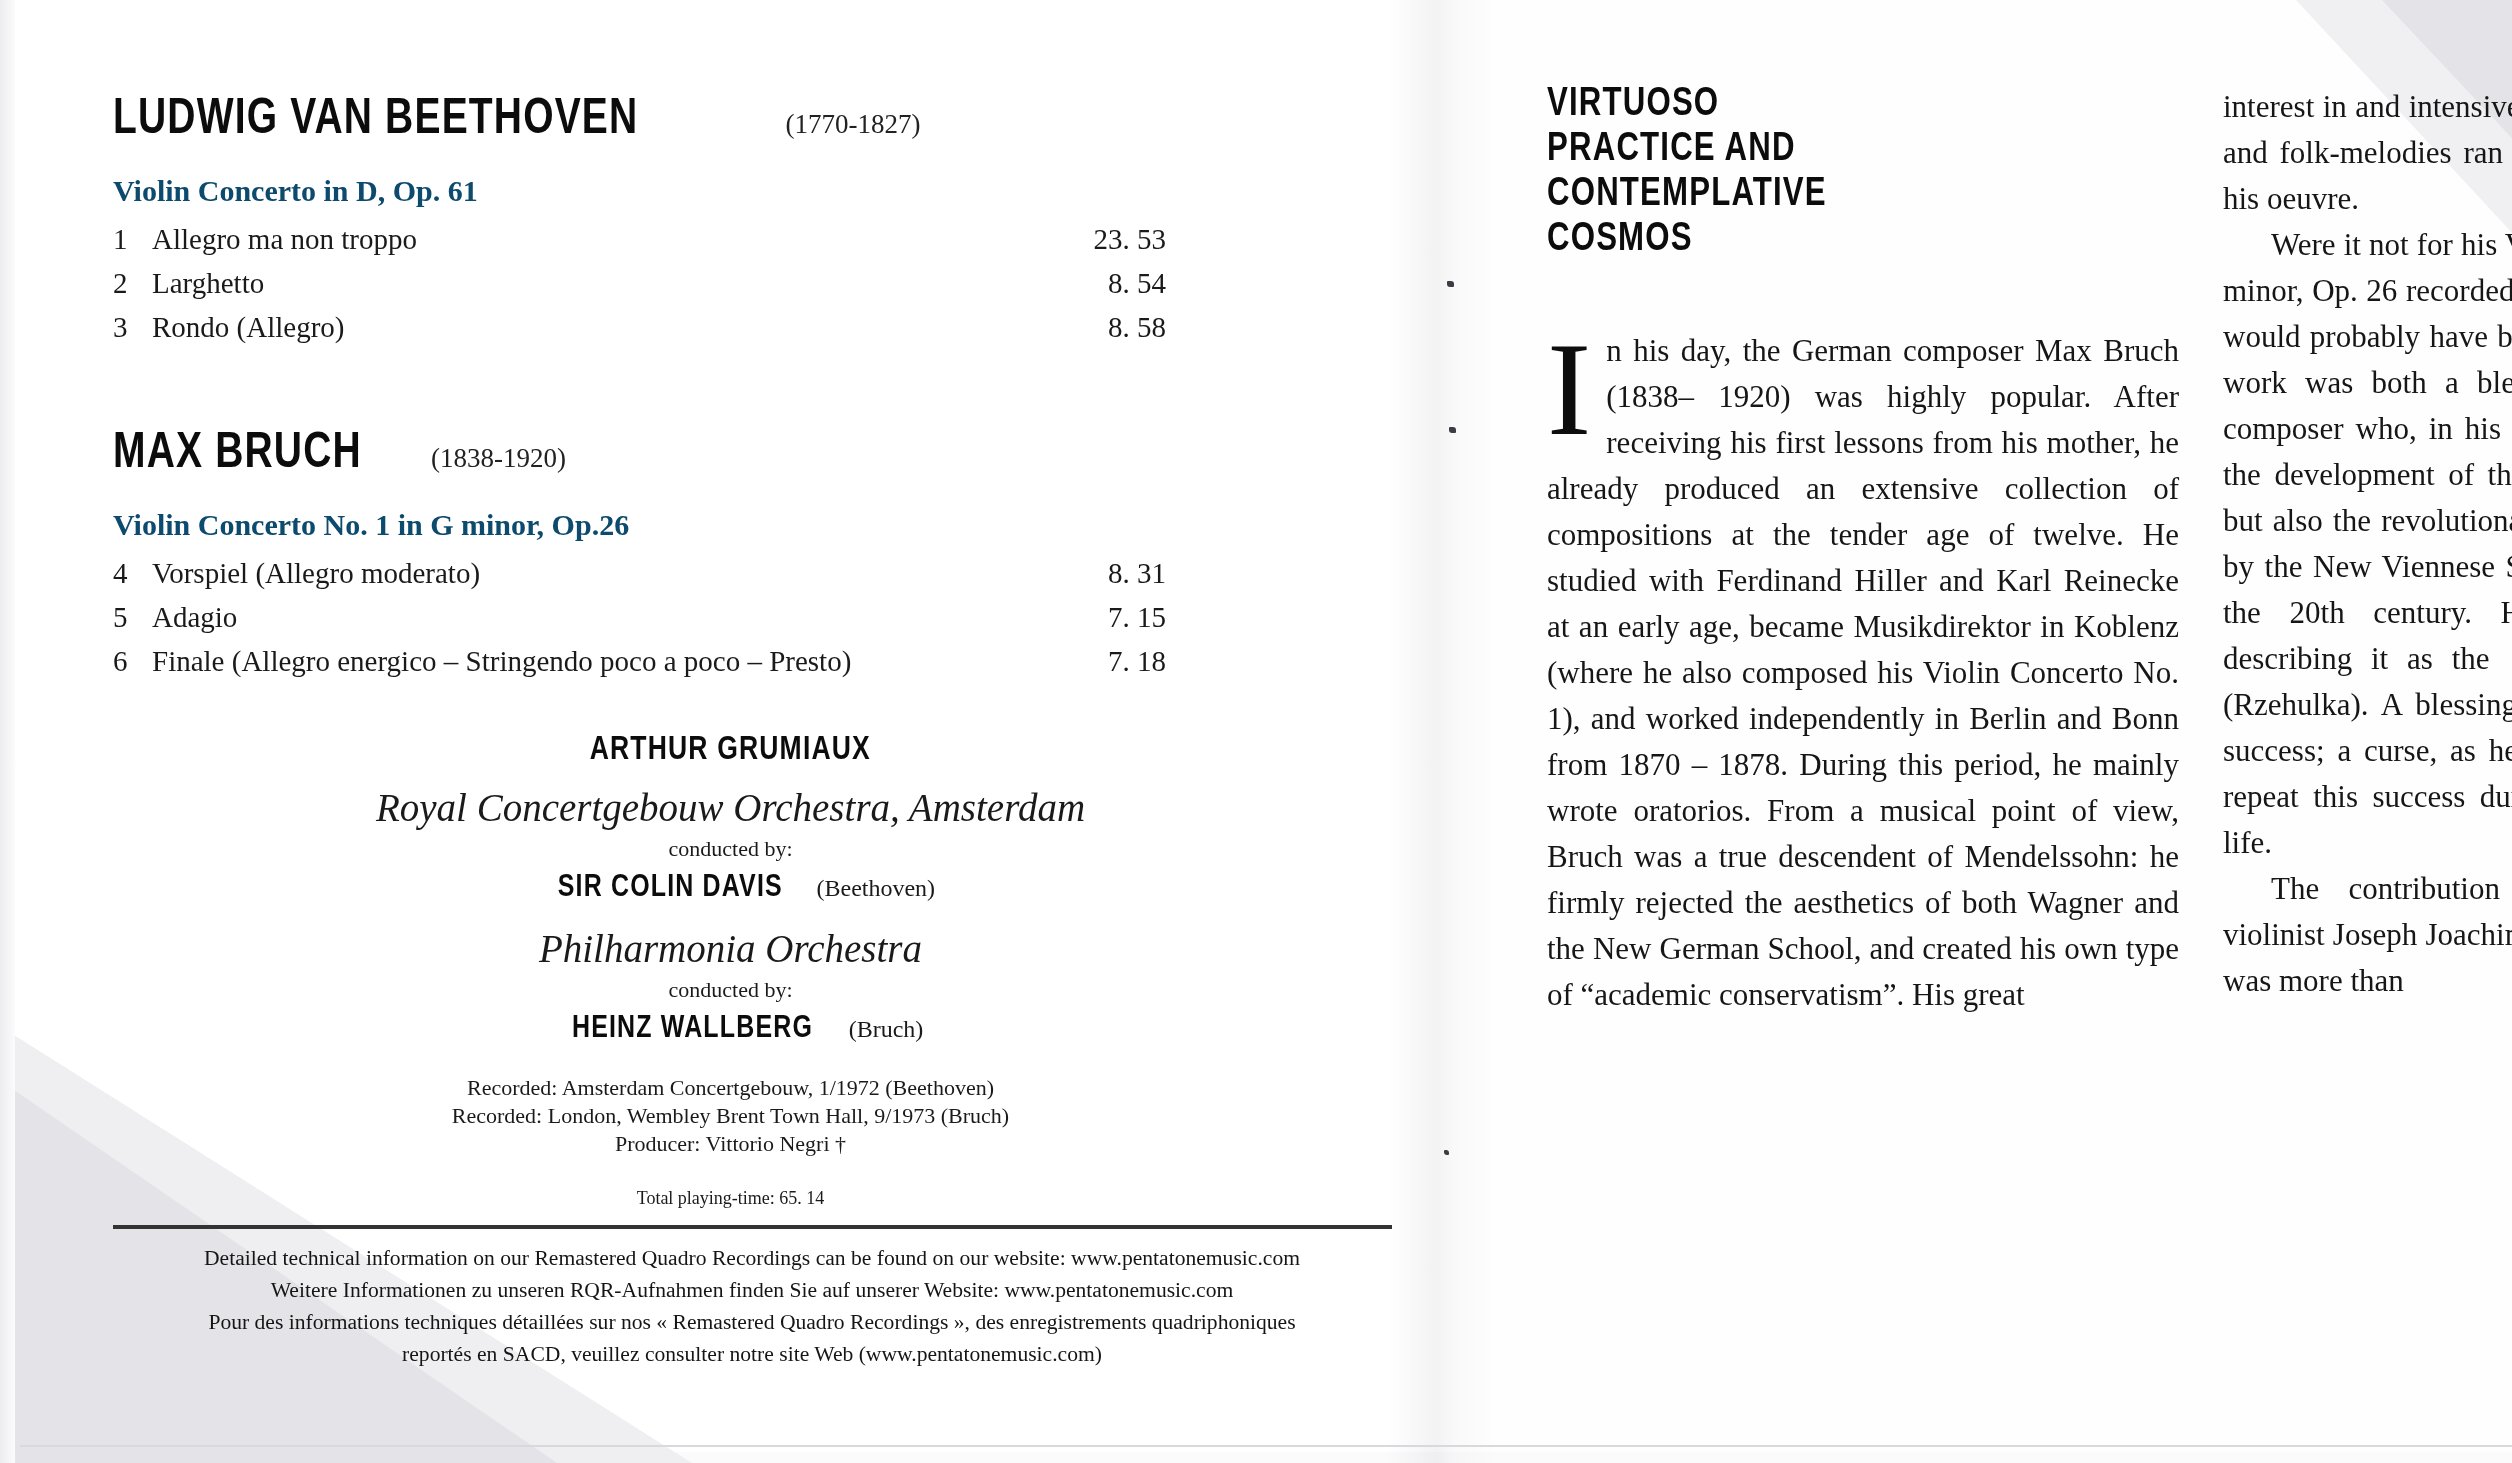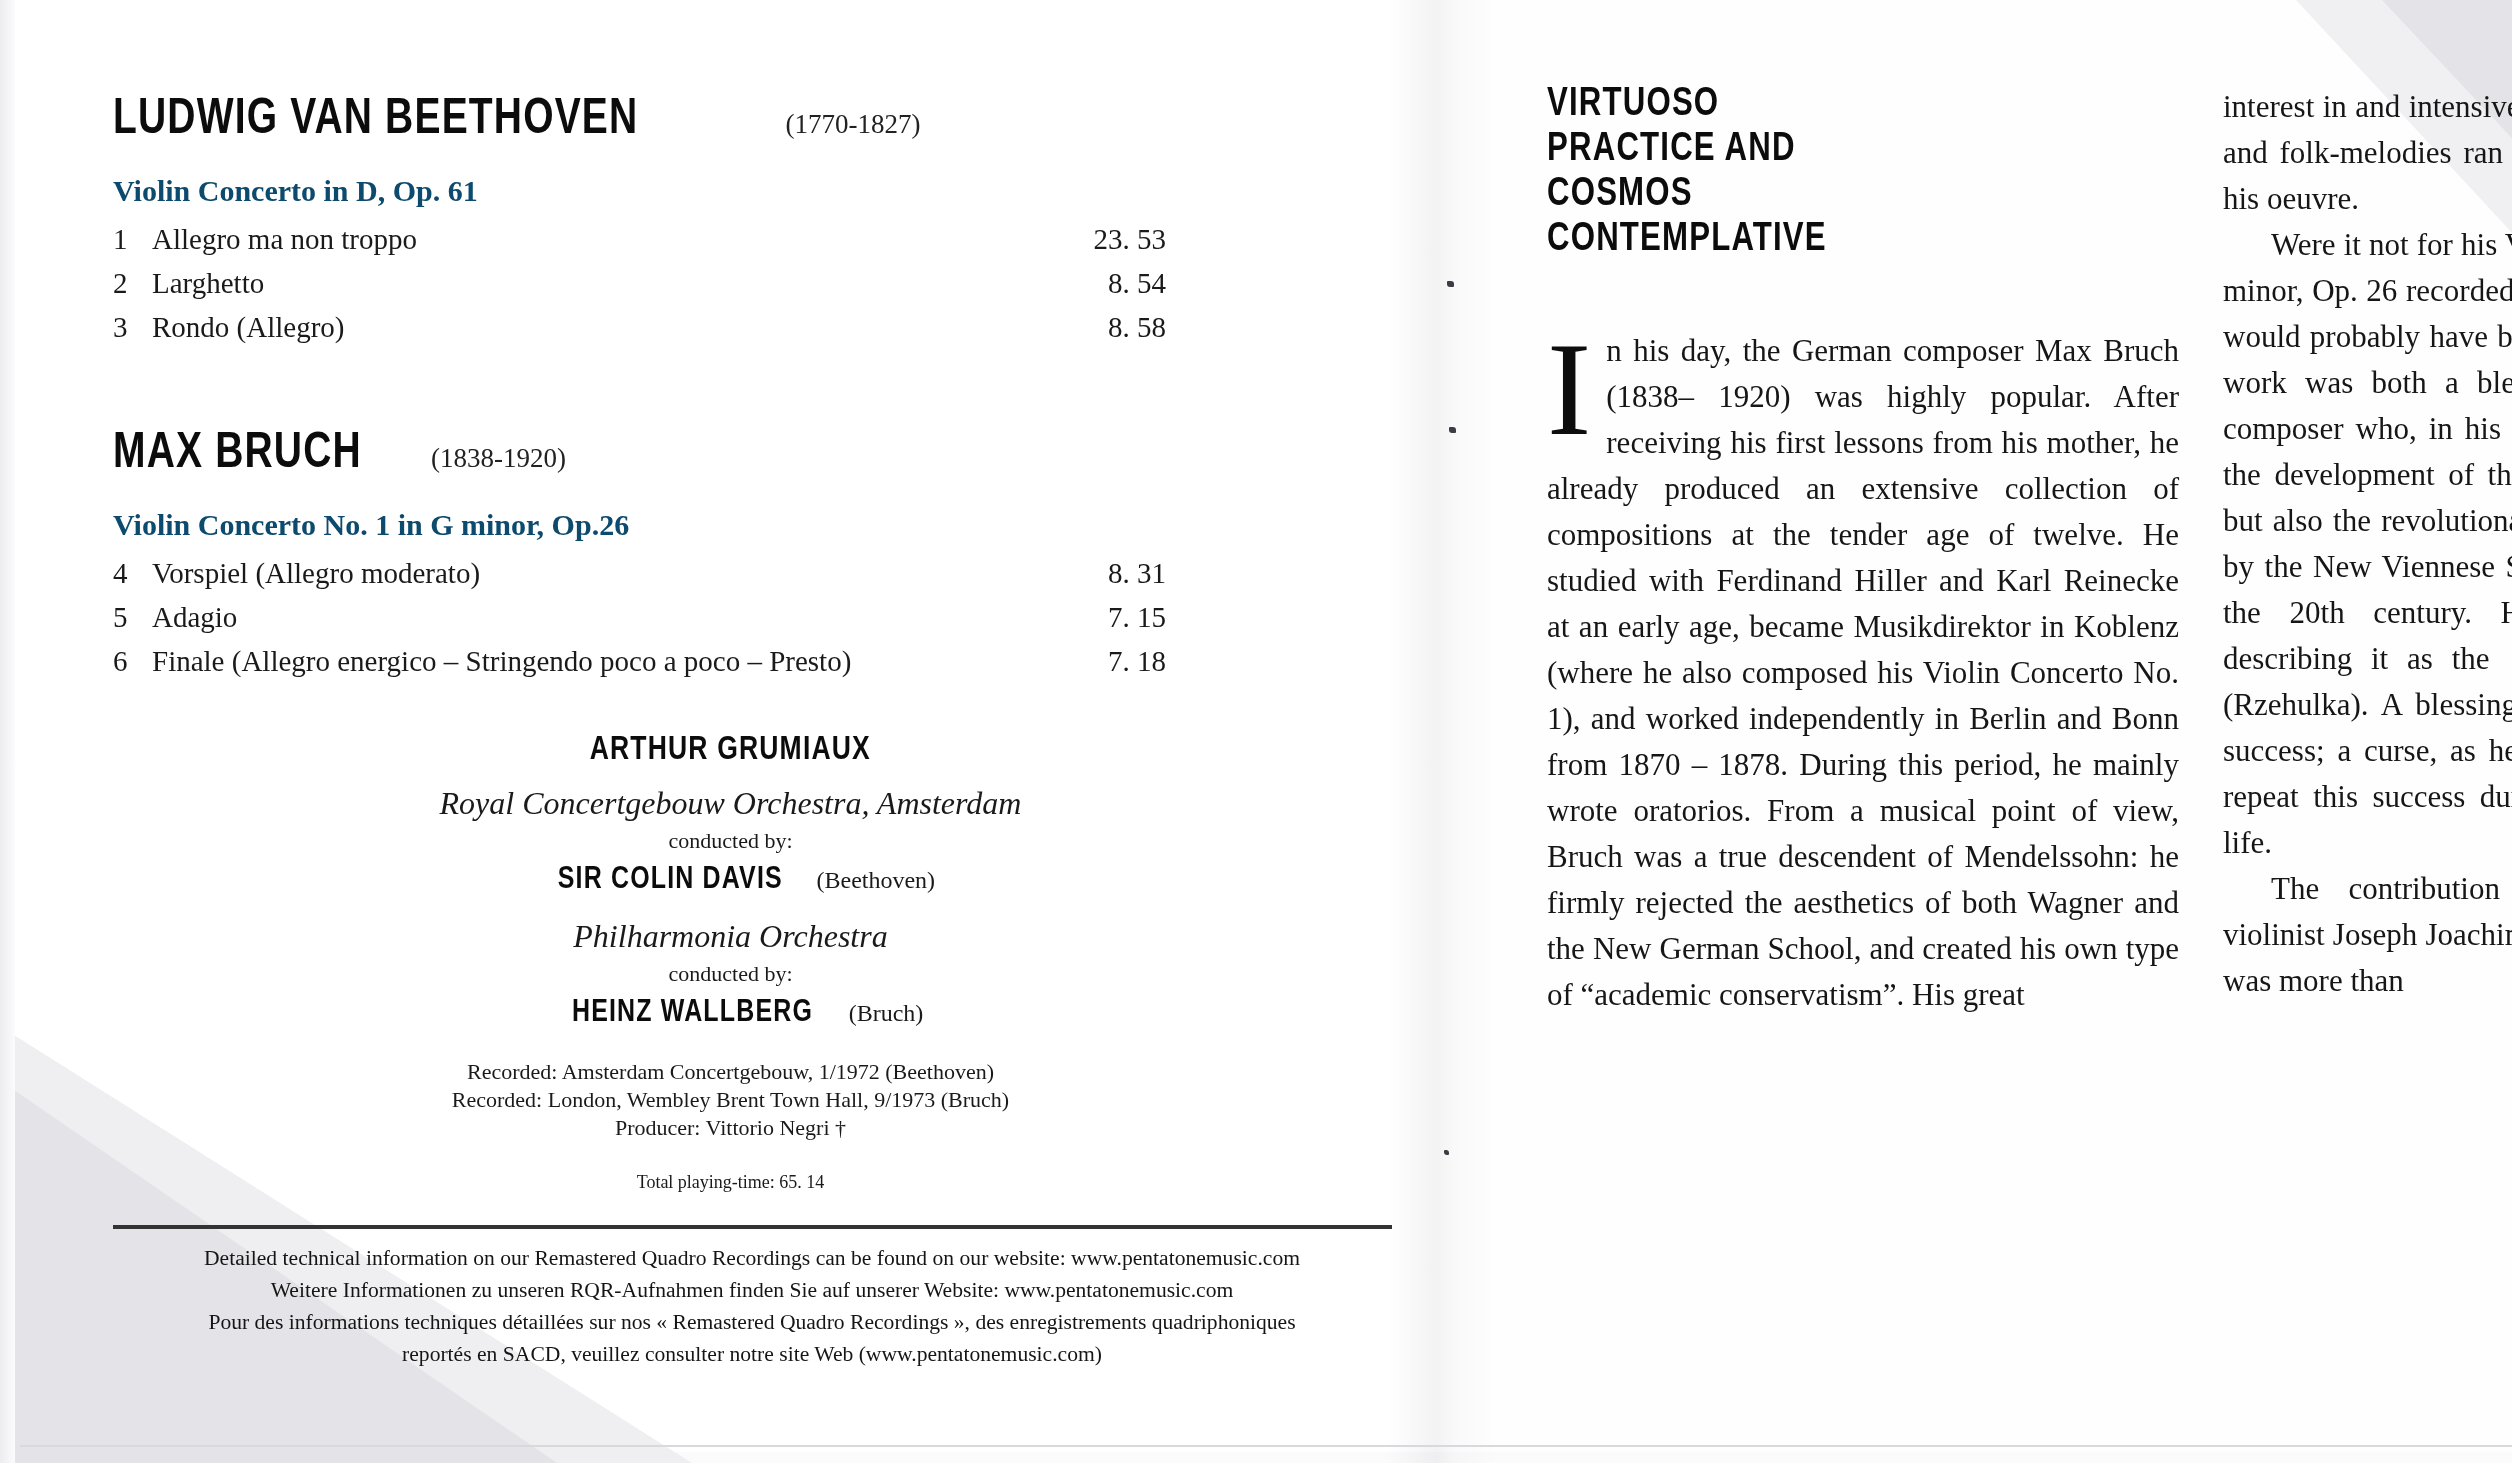--- a/index.html
+++ b/index.html
@@ -40,21 +40,21 @@
   .tracks{margin-top:9px;font-size:29px;}
   .trow{display:flex;line-height:44px;}
   .tnum{width:39px;flex:none;}
   .ttitle{flex:1;}
   .ttime{flex:none;text-align:right;}
   .tnote{margin-left:55px;font-style:italic;line-height:43px;}
 
   .credits{position:absolute;left:0;top:728px;width:1433px;text-align:center;}
   .cr-soloist{font-size:34px;}
   .cr-role{font-size:22px;margin-top:3px;}
-  .cr-orch{font-style:italic;font-size:32px;margin-top:18px;}
+  .cr-orch{font-style:italic;font-size:39px;margin-top:18px;}
   .cr-cond{font-size:22px;margin-top:6px;}
   .cr-conductor{margin-top:5px;white-space:nowrap;}
   .cr-conductor .cond{font-size:32px;transform-origin:center;}
   .cr-note{font-size:24px;}
   .cr-rec{font-size:22px;line-height:28px;}
   .mt60{margin-top:29px;} .mt46{margin-top:22px;}
   .cr-total{font-size:18px;margin-top:30px;}
 
   .rule{position:absolute;left:99px;top:1225px;width:1279px;height:3.5px;background:#333;}
   .footer{position:absolute;left:80px;top:1242px;width:1316px;text-align:center;
@@ -159,22 +159,22 @@
     </div>
   </div>
 
   <div class="page right">
     <div class="wedge-tr2"></div>
     <div class="wedge-tr"></div>
 
     <div class="rp-heading">
       <div><span class="cond hline">VIRTUOSO</span></div>
       <div><span class="cond hline">PRACTICE AND</span></div>
+      <div><span class="cond hline">CONTEMPLATIVE</span></div>
       <div><span class="cond hline">COSMOS</span></div>
-      <div><span class="cond hline">CONTEMPLATIVE</span></div>
     </div>
 
     <div class="col col1">
       <span class="dropcap">I</span><span>n his day, the German composer Max Bruch (1838– 1920) was highly popular. After receiving his first lessons from his mother, he already produced an extensive collection of compositions at the tender age of twelve. He studied with Ferdinand Hiller and Karl Reinecke at an early age, became Musikdirektor in Koblenz (where he also composed his Violin Concerto No. 1), and worked independently in Berlin and Bonn from 1870 – 1878. During this period, he mainly wrote oratorios. From a musical point of view, Bruch was a true descendent of Mendelssohn: he firmly rejected the aesthetics of both Wagner and the New German School, and created his own type of “academic conservatism”. His great</span>
     </div>
 
     <div class="col col2">
       <p class="noindent">interest in and intensive composition of folk-song and folk-melodies ran like a red line throughout his oeuvre.</p>
       <p class="indent"><span>Were it not for his Violin Concerto No. 1 in G minor, Op. 26 recorded here, the composer Bruch would probably have been forgotten by now. The work was both a blessing and a curse for a composer who, in his day, experienced not only the development of the Romantic era in music, but also the revolutionary changes brought about by the New Viennese School at the beginning of the 20th century. He fought against this, describing it as the </span><span class="ital">“chaos of the new era”</span><span> (Rzehulka). A blessing, as it brought him great success; a curse, as he attempted desperately to repeat this success during the remainder of his life.</span></p>
       <p class="indent">The contribution made by the famous violinist Joseph Joachim to the G-minor Concerto was more than</p>

